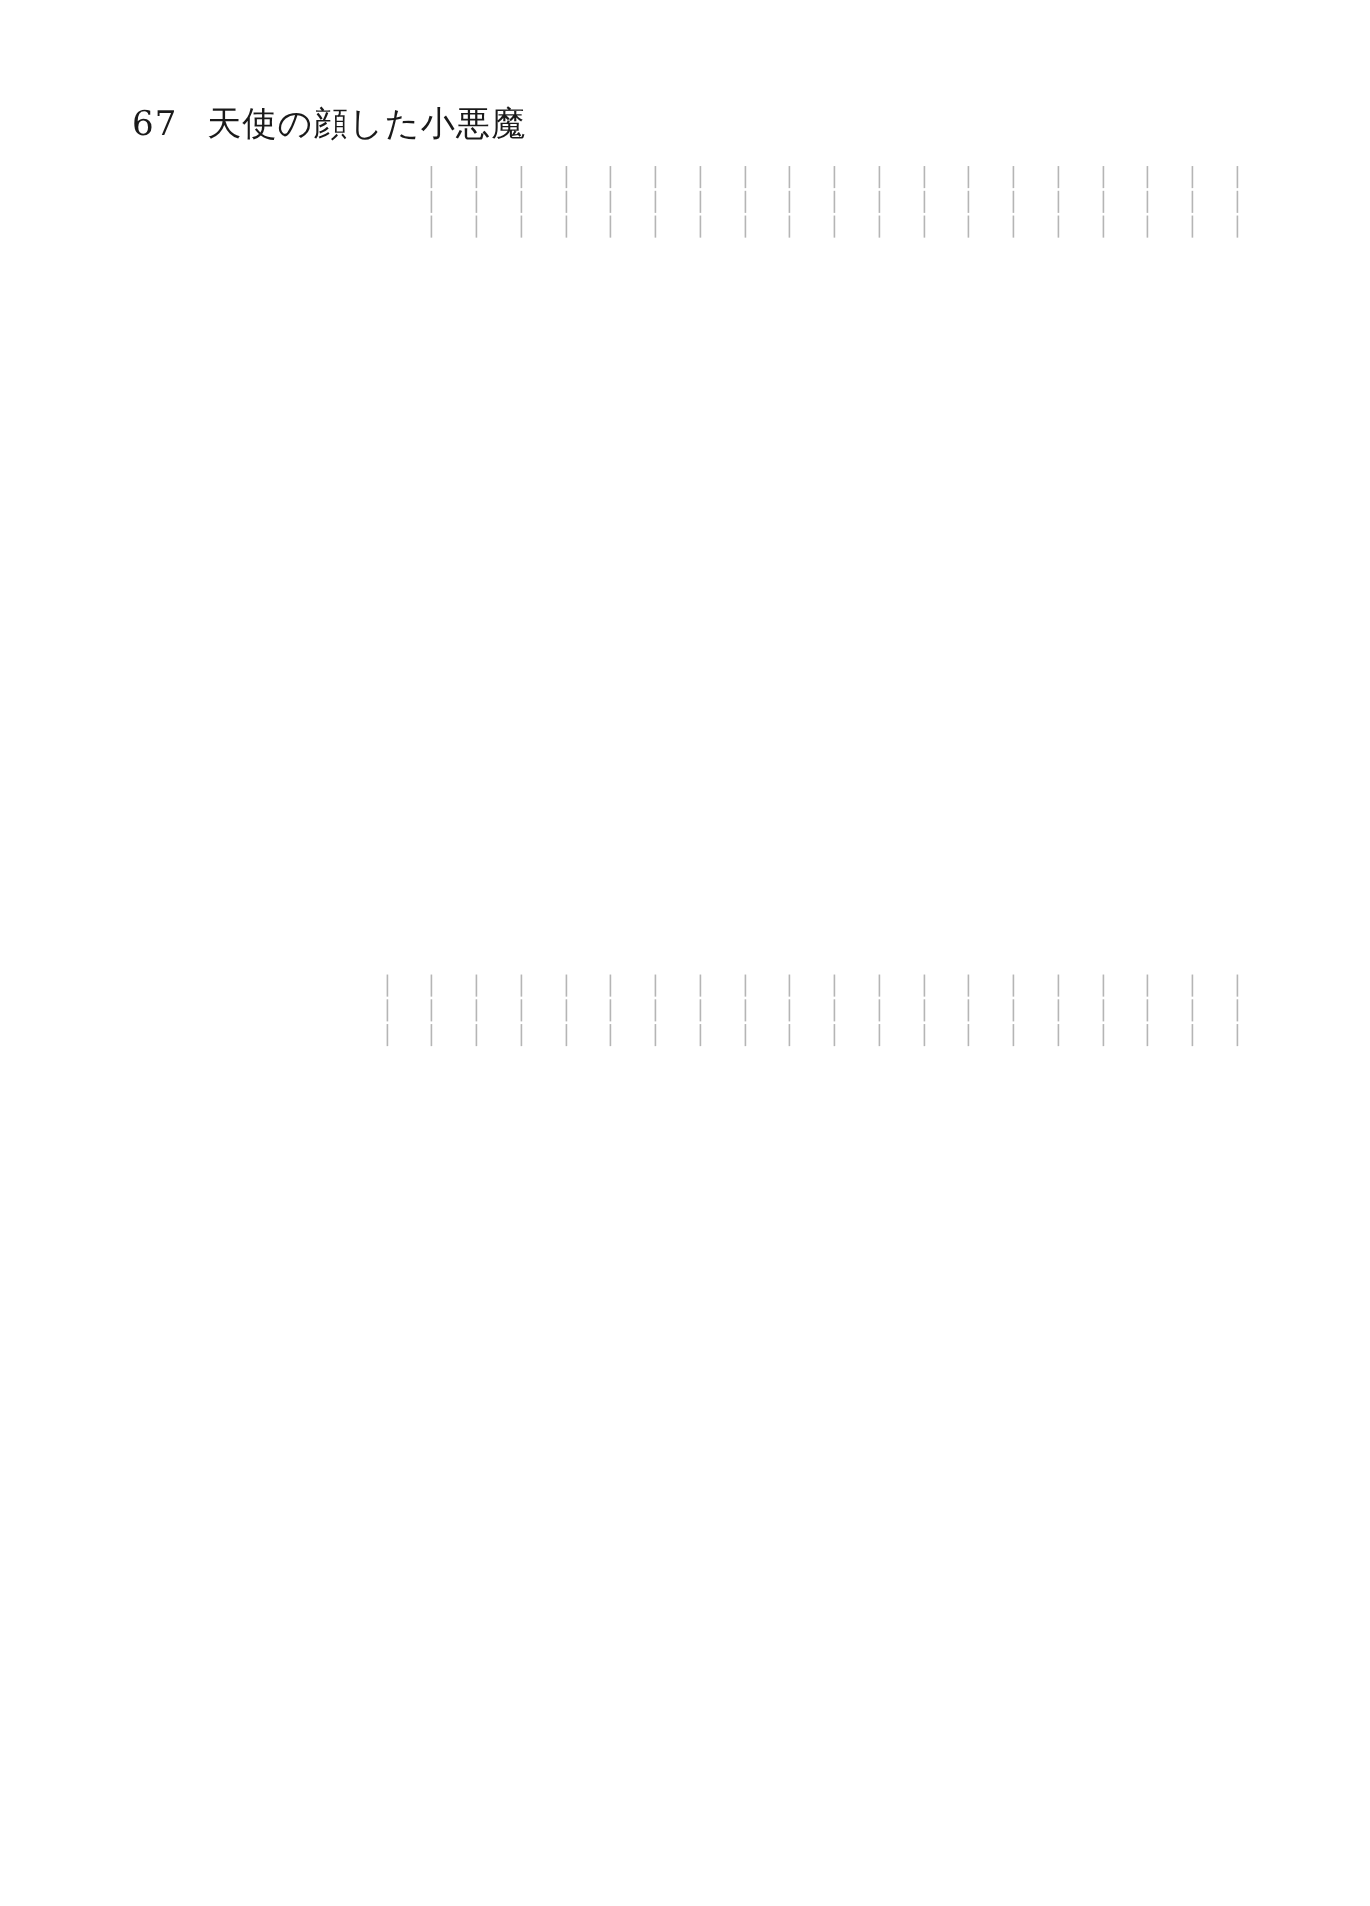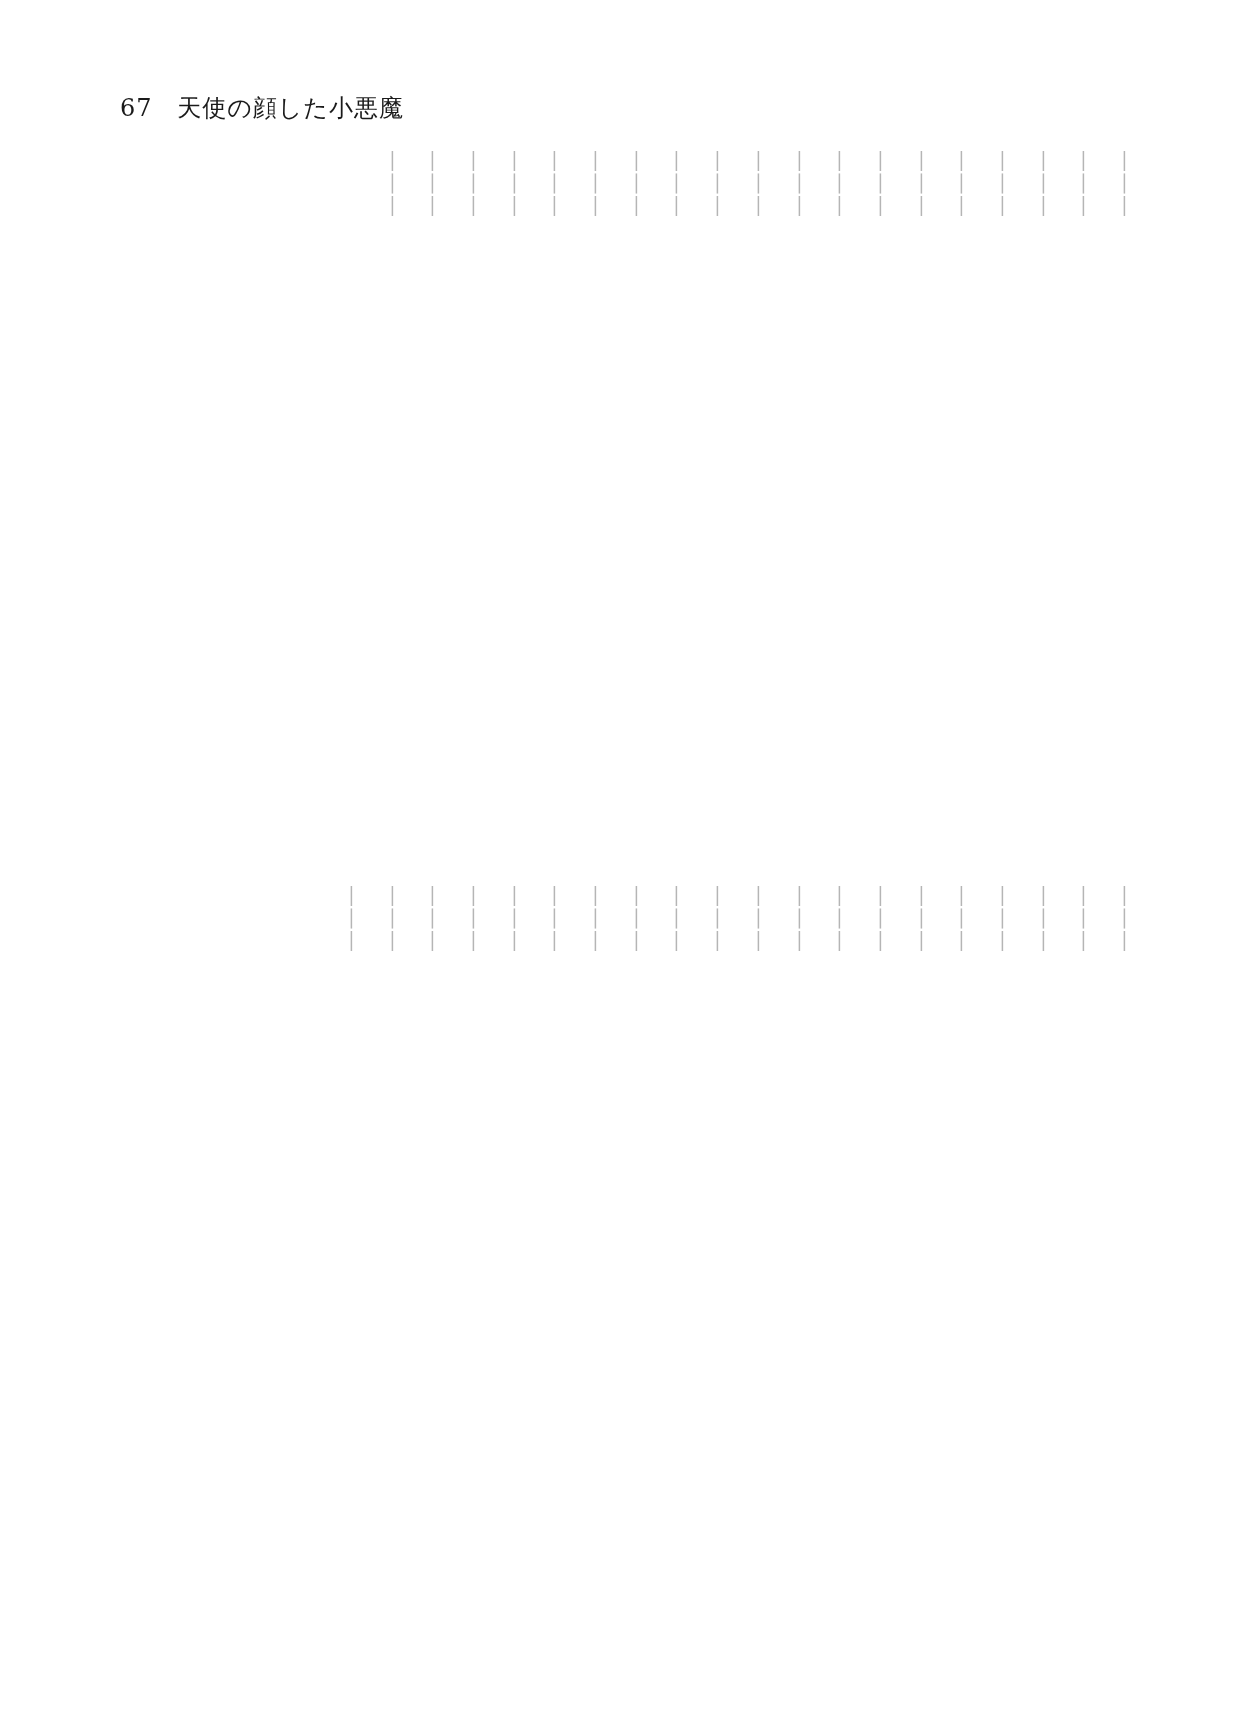--- a/index.html
+++ b/index.html
@@ -12,21 +12,21 @@
       height: 1733px;
       position: relative;
       overflow: hidden;
       font-family: "DejaVu Serif", "Liberation Serif", serif;
       color: #1a1a1a;
     }
     .running-head {
       position: absolute;
       left: 120px;
       top: 92px;
-      font-size: 24px;
+      font-size: 31px;
       letter-spacing: 1px;
       white-space: nowrap;
     }
     .running-head .page-number {
       margin-right: 16px;
     }
     .text-block {
       position: absolute;
       right: 100px;
       writing-mode: vertical-rl;

